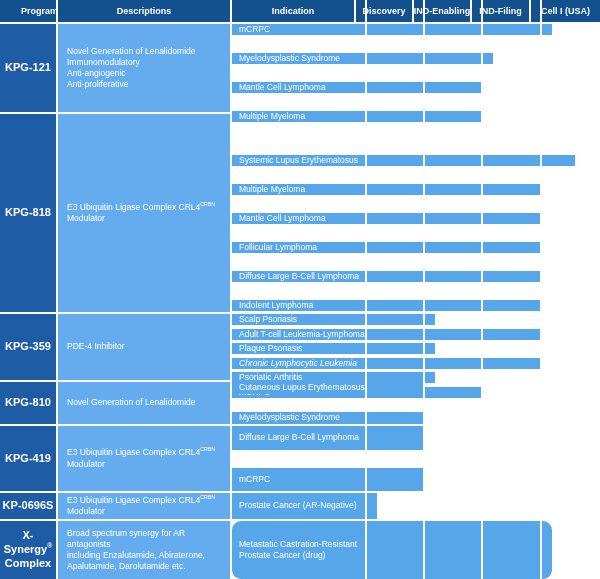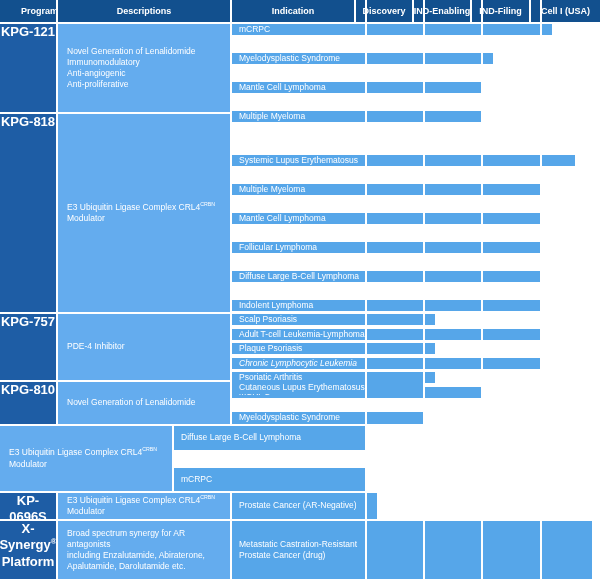--- a/index.html
+++ b/index.html
@@ -17,22 +17,22 @@
   .w-desc{width:172px;}
   .w-indication{width:122px;}
   .w-discovery{width:56px;}
   .w-indenabling{width:56px;}
   .w-indfiling{width:57px;}
   .w-phase1{flex:1;}
   .blocks{display:flex;flex-direction:column;gap:2px;}
   .block{display:flex;gap:2px;}
   .pcell{
     width:56px;background:var(--program-bg,#1e5da5);color:#fff;font-weight:bold;
-    font-size:13px;display:flex;flex-direction:column;align-items:center;
-    text-align:center;line-height:1.25;box-sizing:border-box;
+    font-size:11px;display:flex;flex-direction:column;align-items:center;
+    justify-content:center;text-align:center;line-height:1.25;box-sizing:border-box;
   }
   .dcell{
     width:172px;background:var(--desc-bg,#64acee);color:#fff;font-size:8.5px;
     display:flex;flex-direction:column;justify-content:center;
     padding-left:9px;padding-right:4px;box-sizing:border-box;line-height:1.32;
   }
   .rows{flex:1;display:flex;flex-direction:column;gap:18px;}
   .bar{
     background:var(--bar-bg,#56a6e9);color:#fff;font-size:8.5px;
     display:flex;flex-direction:column;justify-content:center;
@@ -115,21 +115,21 @@
           <div class="bar" style="width: 308px; font-style: italic;">
             <div>Chronic Lymphocytic Leukemia</div>
           </div>
           <div class="bar" style="width: 250px;">
             <div>mCRPC</div>
           </div>
         </div>
       </div>
       <div class="block" style="height: 66px;">
         <div class="pcell">
-          <div>KPG-757</div>
+          <div>KPG-359</div>
         </div>
         <div class="dcell">
           <div>PDE-4 Inhibitor</div>
         </div>
         <div class="rows">
           <div class="bar" style="width: 203px;">
             <div>Scalp Psoriasis</div>
           </div>
           <div class="bar" style="width: 203px;">
             <div>Plaque Psoriasis</div>
@@ -149,20 +149,23 @@
         <div class="rows">
           <div class="bar" style="width: 191px;">
             <div>Cutaneous Lupus Erythematosus</div>
           </div>
           <div class="bar" style="width: 191px;">
             <div>Myelodysplastic Syndrome</div>
           </div>
         </div>
       </div>
       <div class="block" style="height: 65px;">
+        <div class="pcell">
+          <div>KPG-419</div>
+        </div>
         <div class="dcell">
           <div>E3 Ubiquitin Ligase Complex CRL4<sup>CRBN</sup></div>
           <div>Modulator</div>
         </div>
         <div class="rows">
           <div class="bar" style="width: 191px;">
             <div>Diffuse Large B-Cell Lymphoma</div>
           </div>
           <div class="bar" style="width: 191px;">
             <div>mCRPC</div>
@@ -179,29 +182,29 @@
         </div>
         <div class="rows">
           <div class="bar" style="width: 145px;">
             <div>Prostate Cancer (AR-Negative)</div>
           </div>
         </div>
       </div>
       <div class="block" style="height: 58px;">
         <div class="pcell">
           <div>X-Synergy<sup>®</sup></div>
-          <div>Platform</div>
+          <div>Complex</div>
         </div>
         <div class="dcell">
           <div>Broad spectrum synergy for AR antagonists</div>
           <div>including Enzalutamide, Abiraterone,</div>
           <div>Apalutamide, Darolutamide etc.</div>
         </div>
         <div class="rows">
-          <div class="bar" style="width: 360px;">
+          <div class="bar" style="width: 320px; border-radius: 9px;">
             <div>Metastatic Castration-Resistant</div>
             <div>Prostate Cancer (drug)</div>
           </div>
         </div>
       </div>
     </div>
 
   <div class="vline" style="left:365px;"></div>
   <div class="vline" style="left:423px;"></div>
   <div class="vline" style="left:481px;"></div>

